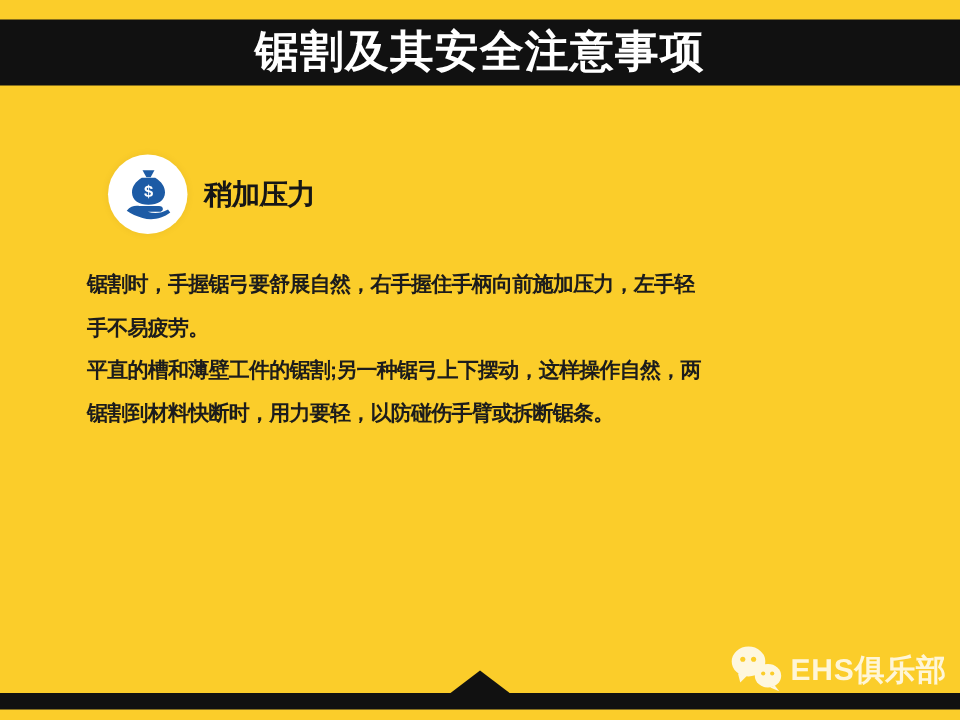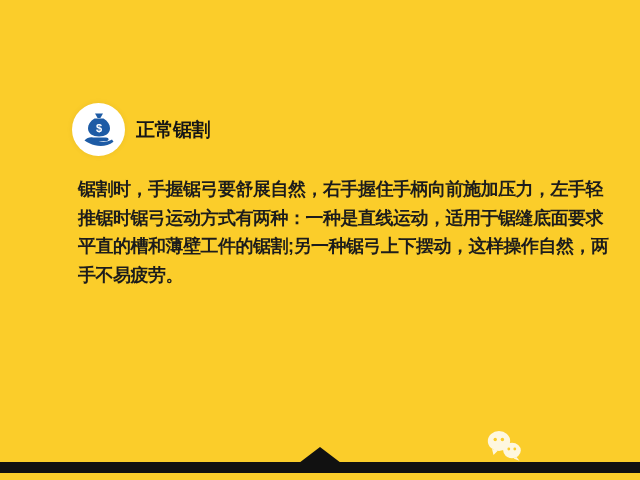--- a/index.html
+++ b/index.html
@@ -30,22 +30,22 @@
     display:flex;align-items:center;justify-content:center;
     box-shadow:0 0 6px rgba(0,0,0,0.06);
     flex:0 0 auto;
   }
   .section-title{
     color:#161616;font-size:19px;font-weight:bold;letter-spacing:-0.5px;
     white-space:nowrap;
   }
   
   .body-text{
-    position:absolute;left:78px;top:175px;width:505px;
-    color:#1c1c1c;font-size:18px;font-weight:600;
+    position:absolute;left:58px;top:175px;width:505px;
+    color:#1c1c1c;font-size:14px;font-weight:600;
     line-height:28.7px;letter-spacing:-0.5px;
   }
   .body-line{white-space:nowrap;}
   
   .pointer-triangle{
     position:absolute;left:299px;top:447px;width:0;height:0;
     border-left:21px solid transparent;border-right:21px solid transparent;
     border-bottom:16px solid #111111;
   }
   .bottom-bar{
@@ -61,53 +61,57 @@
     color:rgba(255,255,255,0.82);font-size:20px;font-weight:bold;
     letter-spacing:0.5px;white-space:nowrap;
   }
   .wechat-icon-svg{opacity:0.85;}
 </style>
 </head>
 <body>
 
 <div class="stage">
 
+  <div class="top-bar">
+    <div class="page-title">锯割及其安全注意事项</div>
+  </div>
 
   <div class="section-head">
     <div class="icon-circle">
       <svg width="34" height="36" viewBox="0 0 34 36" aria-hidden="true">
 
         <path d="M13 1.5 h8 l-2.6 4.6 h-2.8 z" fill="#1D5BA5"></path>
         <path d="M12.5 6.5 l9 0 c4.2 2.6 6.5 6 6.5 9.8 c0 5.4 -4.9 8.2 -11 8.2 c-6.1 0 -11 -2.8 -11 -8.2 c0 -3.8 2.3 -7.2 6.5 -9.8 z" fill="#1D5BA5"></path>
         <text x="17" y="19.6" text-anchor="middle" font-size="11" font-weight="bold" fill="#ffffff" font-family="'Liberation Sans','DejaVu Sans',sans-serif">$</text>
 
         <path d="M2.5 28.5 c2.5 -3 5.5 -3.6 8.5 -3.1 l13 0 c1.6 0 2.6 0.8 2.6 1.9 c0 1.1 -1 1.9 -2.6 1.9 l-7.5 0 c4.5 1.4 9 1 13.5 -1.6 l1.5 2.1 c-5.5 4.3 -12.5 5.3 -18.5 3.6 c-4 -1.1 -7.5 -2.6 -10.5 -4.8 z" fill="#1D5BA5"></path>
       </svg>
     </div>
-    <div class="section-title">正常锯割</div>
+    <div class="section-title">稍加压力</div>
   </div>
 
   <div class="body-text">
     <div class="body-line">锯割时，手握锯弓要舒展自然，右手握住手柄向前施加压力，左手轻</div>
-    <div class="body-line">推锯时锯弓运动方式有两种：一种是直线运动，适用于锯缝底面要求</div>
+    <div class="body-line">手不易疲劳。</div>
     <div class="body-line">平直的槽和薄壁工件的锯割;另一种锯弓上下摆动，这样操作自然，两</div>
-    <div class="body-line">手不易疲劳。</div>
+    <div class="body-line">锯割到材料快断时，用力要轻，以防碰伤手臂或拆断锯条。</div>
   </div>
 
   <div class="pointer-triangle"></div>
   <div class="bottom-bar"></div>
 
   <div class="brand">
     <svg class="wechat-icon-svg" width="35" height="32" viewBox="0 0 35 32" aria-hidden="true">
 
       <ellipse cx="12" cy="11" rx="11.2" ry="10" fill="#ffffff"></ellipse>
       <polygon points="5,19 6.5,25 11,20.5" fill="#ffffff"></polygon>
       <circle cx="8.2" cy="9.5" r="1.7" fill="#FBCD2A"></circle>
       <circle cx="15.4" cy="9.5" r="1.7" fill="#FBCD2A"></circle>
 
       <ellipse cx="25" cy="20.5" rx="8.8" ry="7.8" fill="#ffffff"></ellipse>
       <polygon points="29.5,27 32.5,30.8 26.5,28.4" fill="#ffffff"></polygon>
       <circle cx="21.8" cy="19" r="1.4" fill="#FBCD2A"></circle>
       <circle cx="27.8" cy="19" r="1.4" fill="#FBCD2A"></circle>
     </svg>
+    <span class="brand-label">EHS俱乐部</span>
   </div>
 
 </div>
 
 </body></html>

